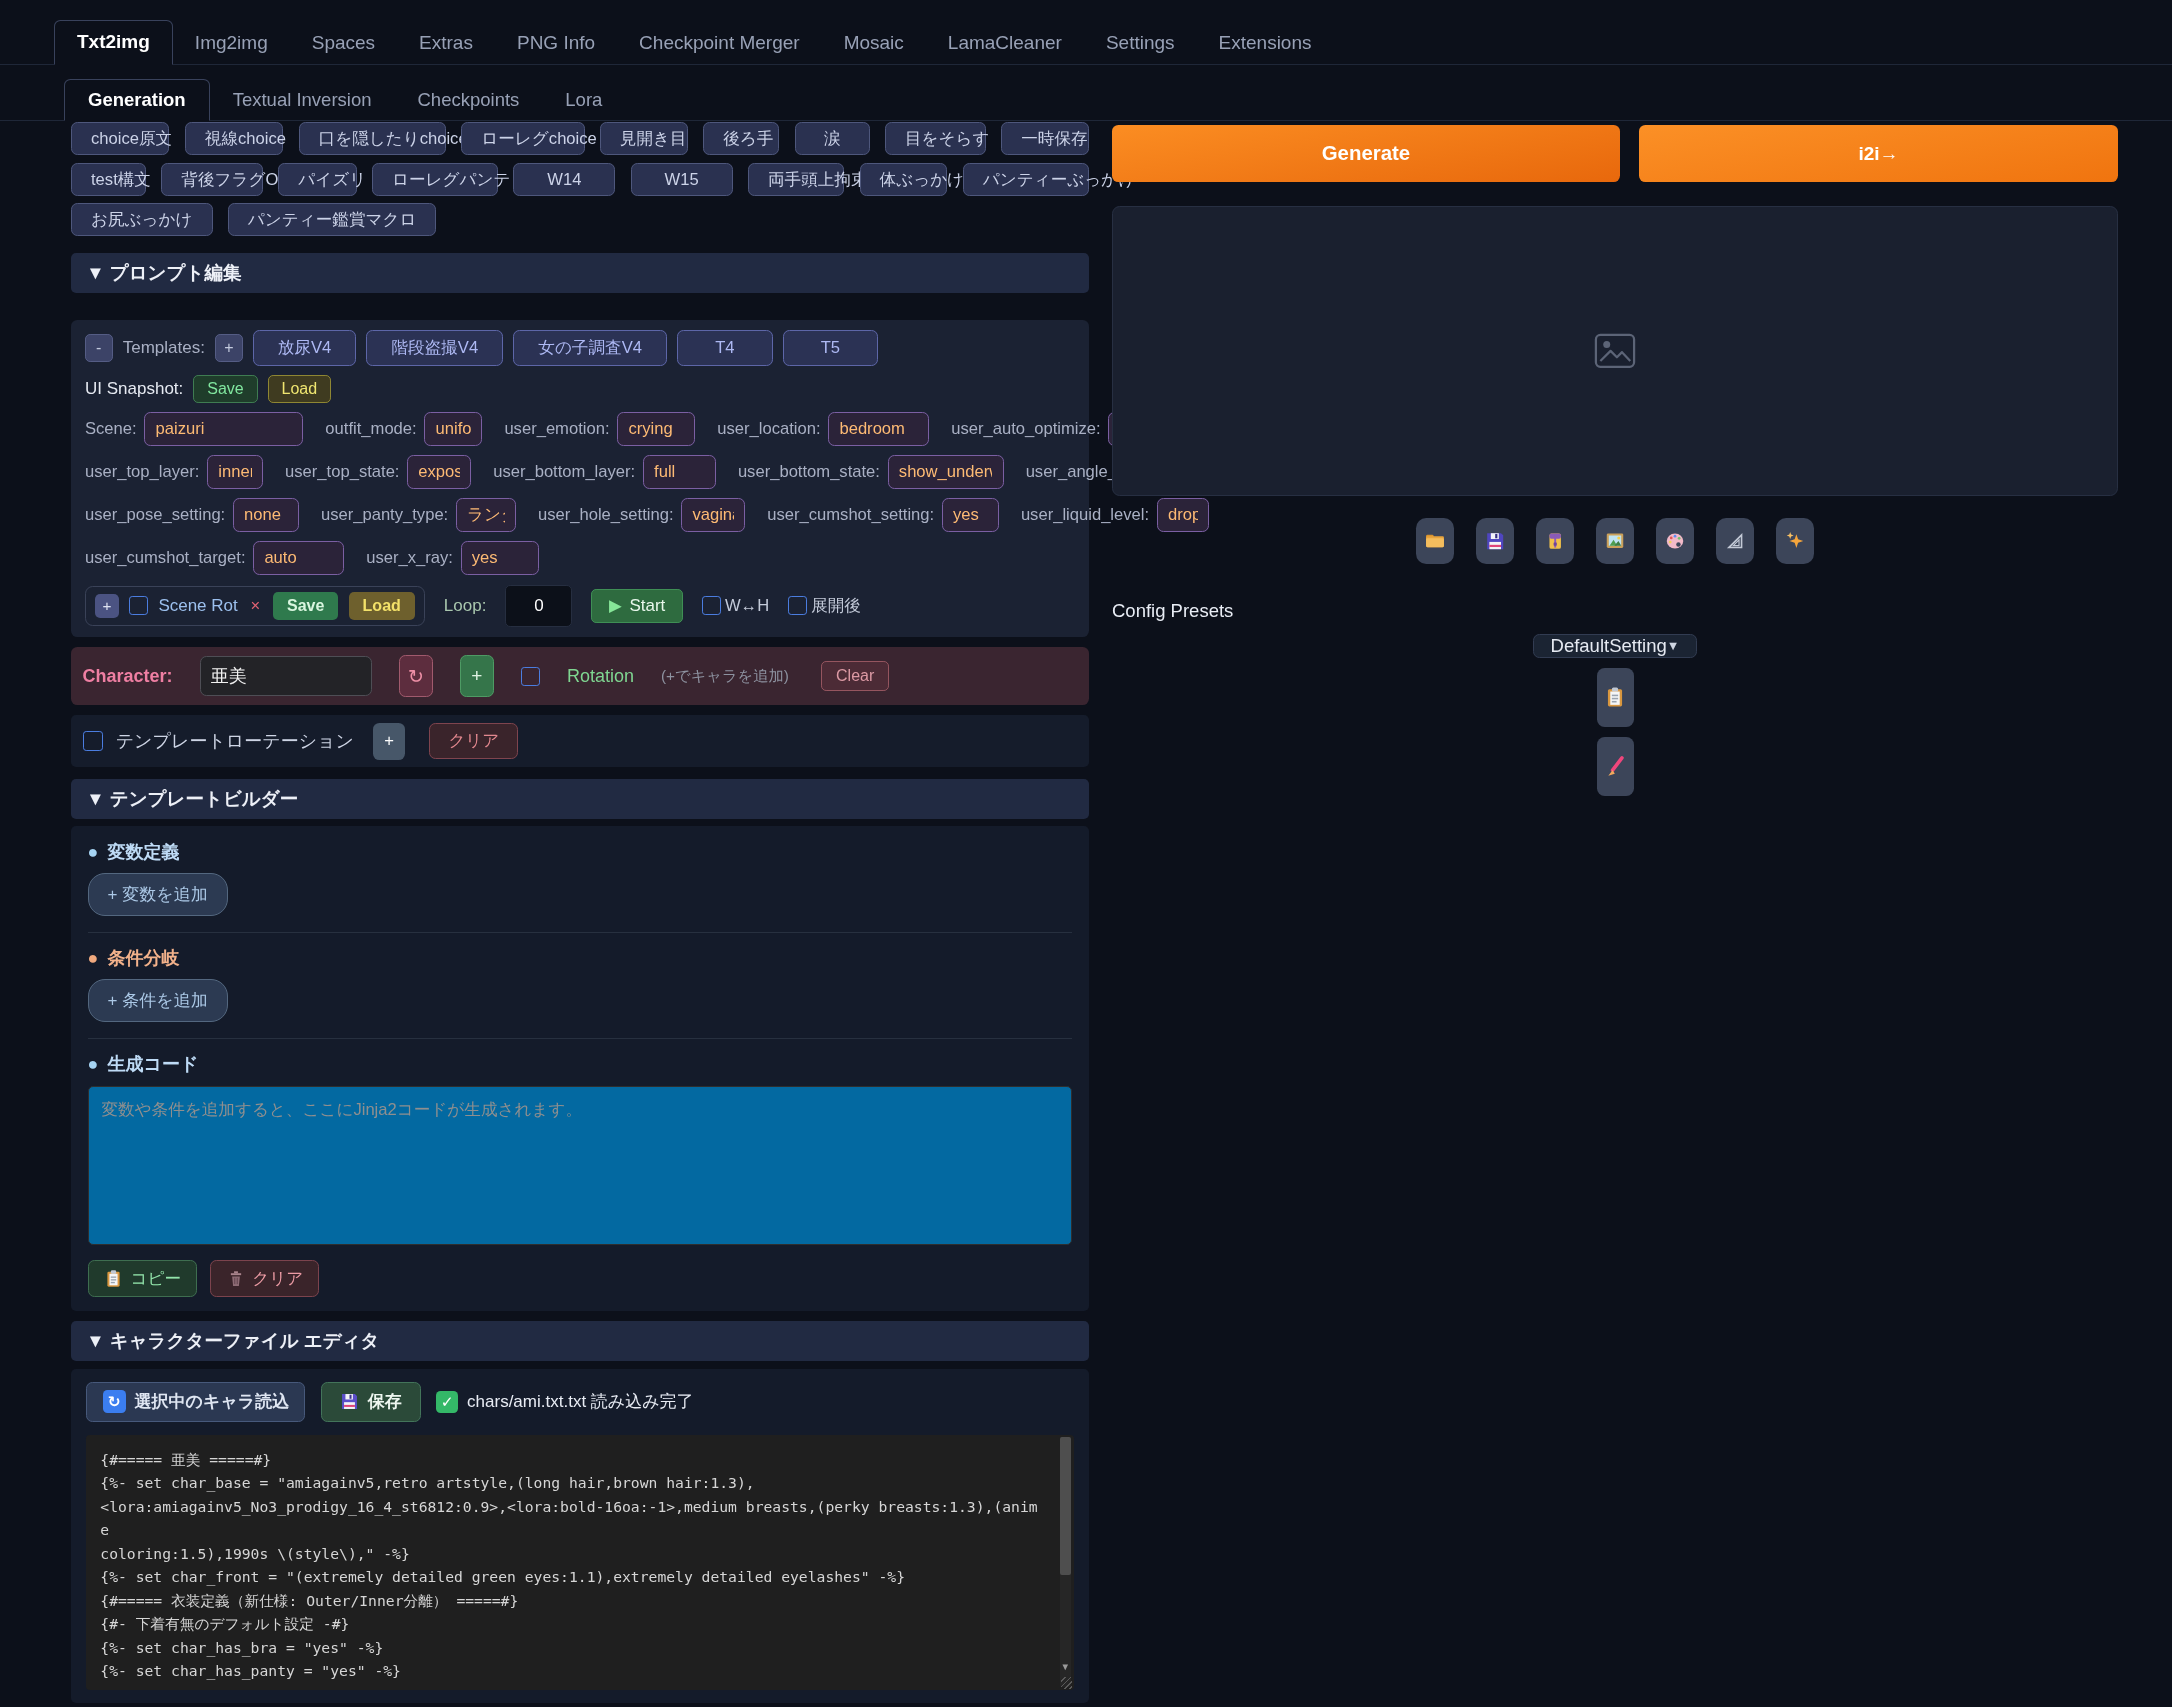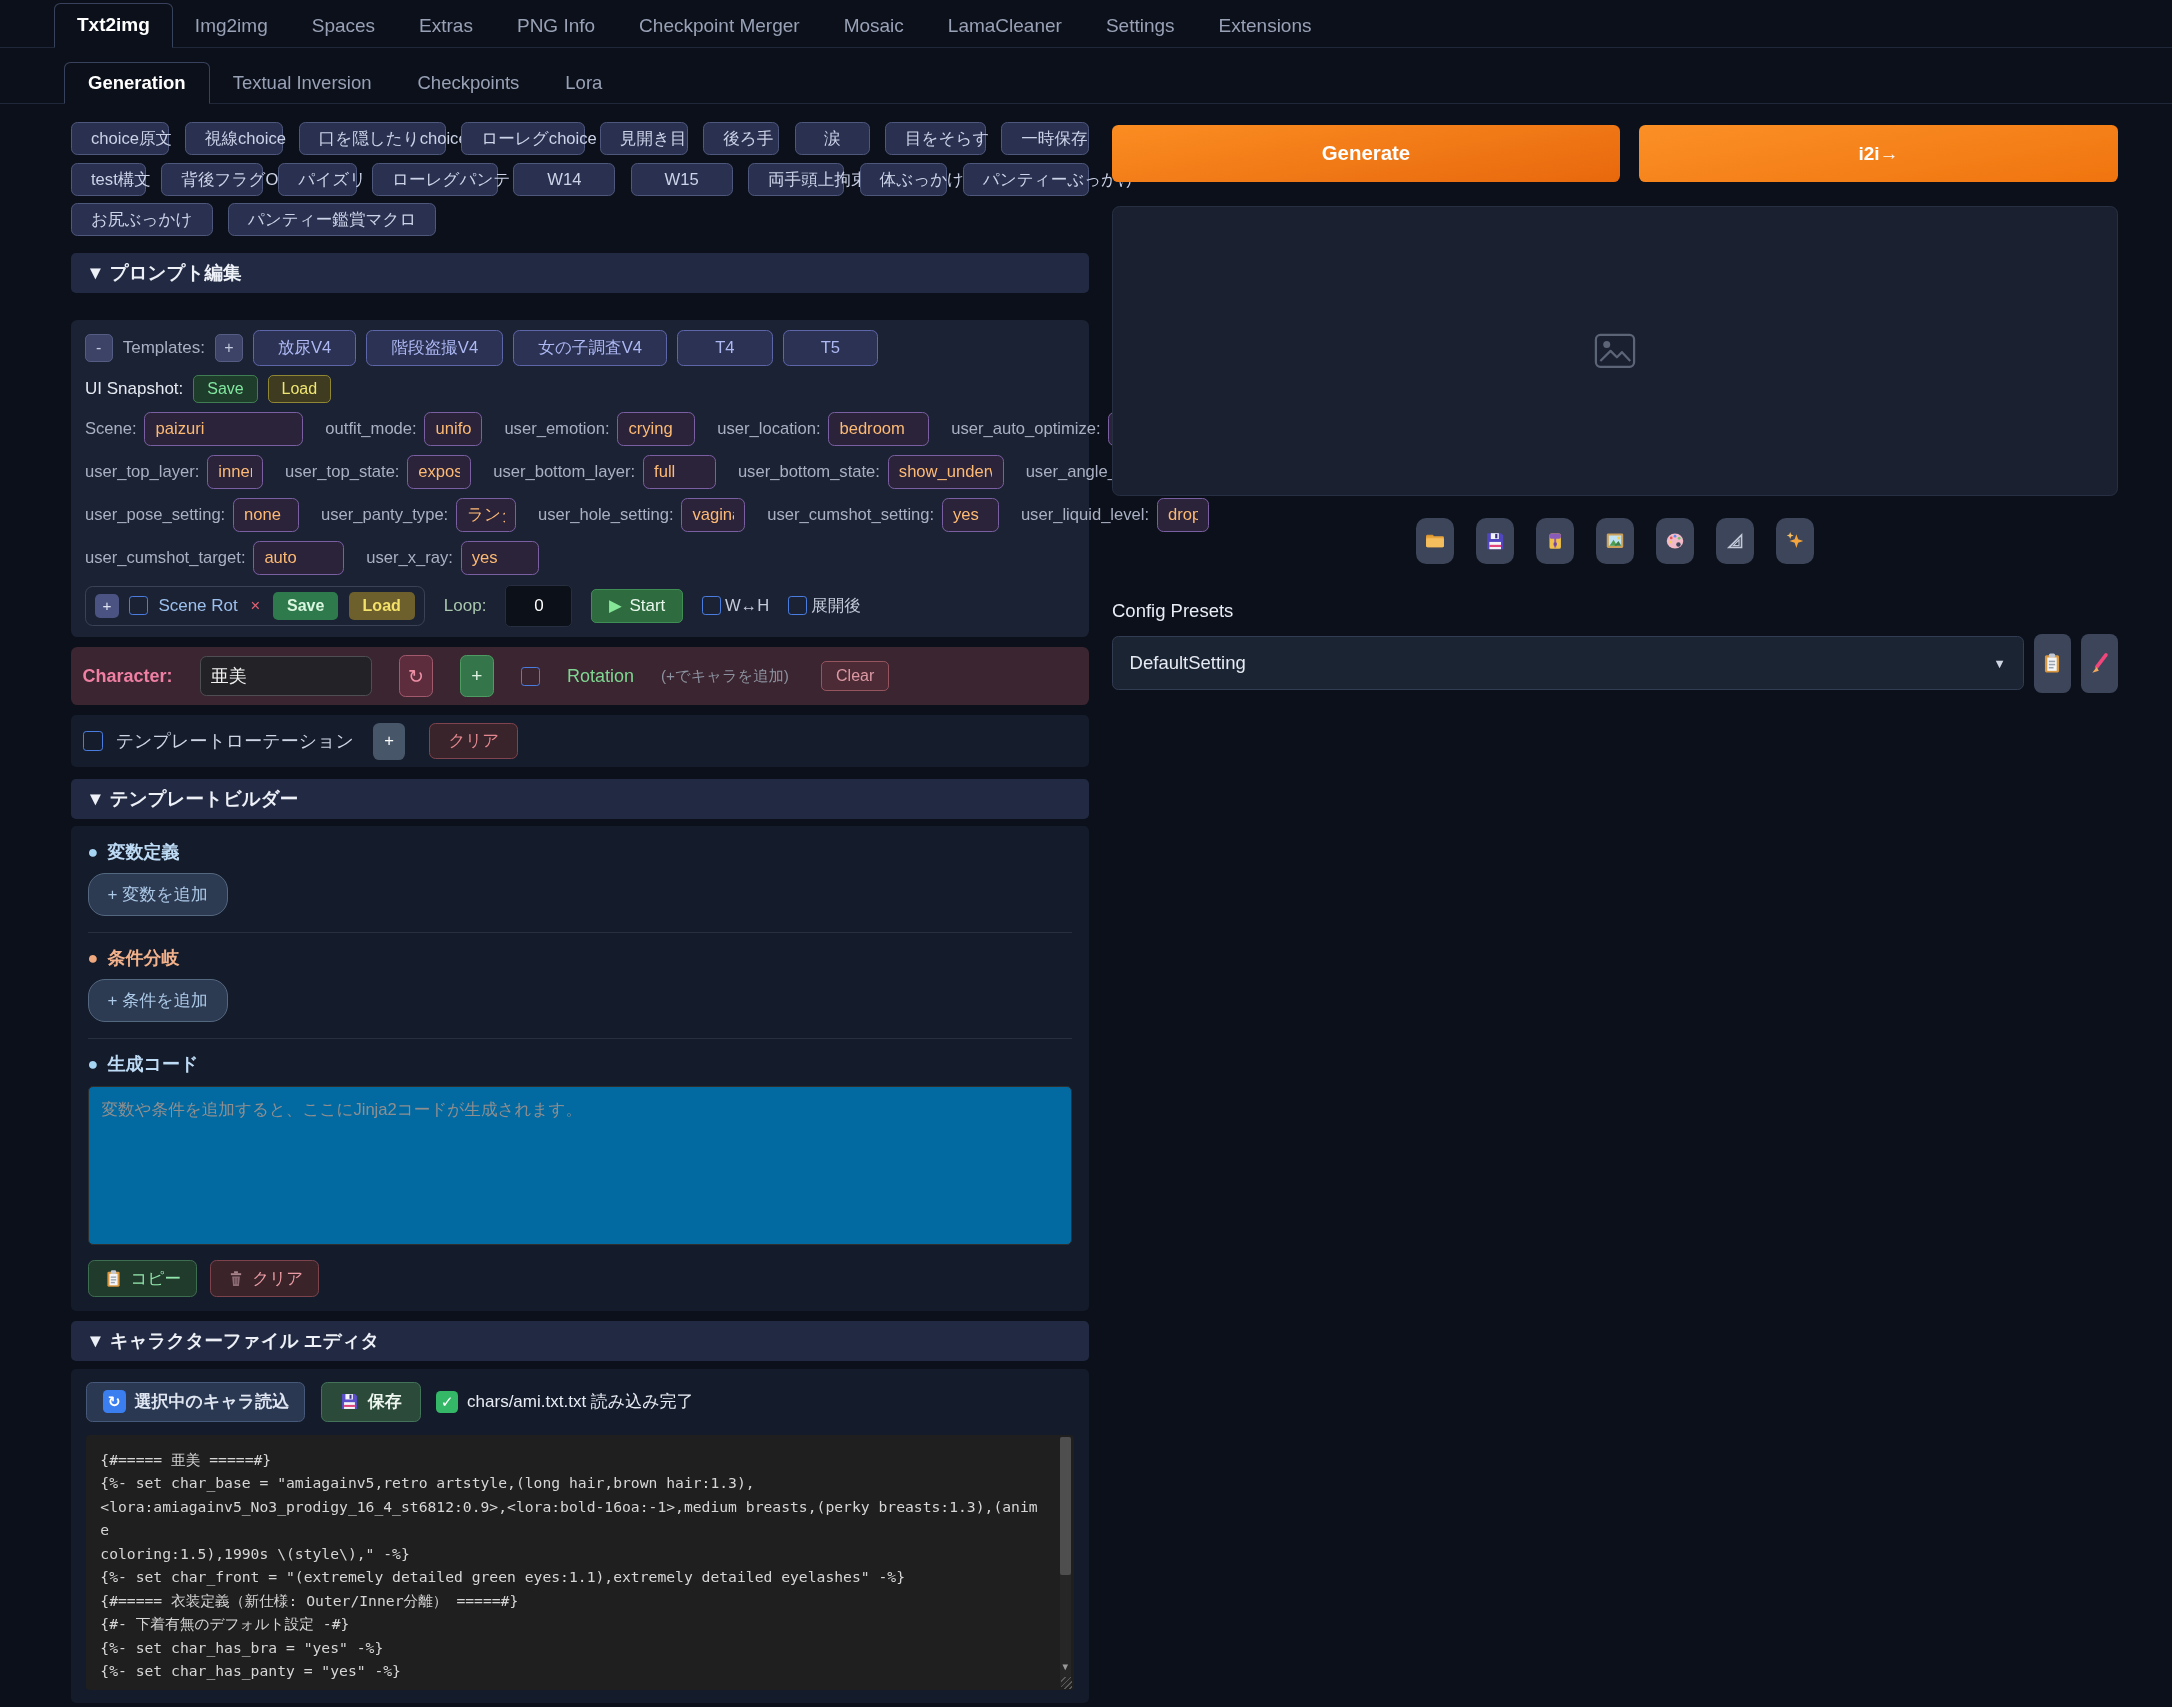--- a/index.html
+++ b/index.html
@@ -3,21 +3,21 @@
 <meta charset="utf-8">
 <style>
   html,body{margin:0;padding:0;}
   body{
     width:2172px;height:1707px;overflow:hidden;position:relative;
     background:#0c101a;color:#dfe3ee;
     font-family:"Liberation Sans","DejaVu Sans",sans-serif;
   }
   input,textarea{font-family:inherit;outline:none;}
   
-  .tabs{display:flex;align-items:flex-end;padding-left:54px;border-bottom:0.6px solid #1f2738;height:48px;box-sizing:border-box;}
+  .tabs{display:flex;align-items:flex-end;padding-left:54px;border-bottom:0.6px solid #1f2738;height:65px;box-sizing:border-box;}
   .tab{padding:10.2px 22px;font-size:19px;color:#98a1b6;white-space:nowrap;}
   .tab.active{color:#ffffff;font-weight:700;border:0.6px solid #39425c;border-bottom:0.6px solid #0c101a;border-radius:6.4px 6.4px 0 0;margin-bottom:-0.6px;background:#0c101a;}
   .subtabs{display:flex;align-items:flex-end;padding-left:64px;border-bottom:0.6px solid #1f2738;height:47px;box-sizing:border-box;margin-top:9px;}
   .subtab{padding:9px 23px;font-size:18.5px;color:#98a1b6;white-space:nowrap;}
   .subtab.active{color:#ffffff;font-weight:700;border:0.6px solid #39425c;border-bottom:0.6px solid #0c101a;border-radius:6.4px 6.4px 0 0;margin-bottom:-0.6px;background:#0c101a;}
   
   .leftcol{position:absolute;left:71px;top:122px;width:1018px;}
   .rightcol{position:absolute;left:1112px;top:125px;width:1006px;}
   
   .tagrow{display:flex;gap:15.3px;margin-bottom:7.7px;}
@@ -99,21 +99,21 @@
   .varrow{position:absolute;bottom:15.3px;right:0;width:11.5px;text-align:center;color:#9a9a9a;font-size:9.6px;}
   .grip{position:absolute;right:1.3px;bottom:1.3px;width:11.5px;height:11.5px;background:repeating-linear-gradient(135deg,transparent 0 2.6px,#5a5a5a 2.6px 3.8px);}
   
   .genrow{display:flex;gap:19px;}
   .genbtn{flex:1.06;height:57px;border-radius:6.4px;background:linear-gradient(170deg,#fb8d22,#e8680c);color:#fff;font-size:20.4px;font-weight:700;display:flex;align-items:center;justify-content:center;}
   .i2ibtn{flex:1;height:57px;border-radius:6.4px;background:linear-gradient(170deg,#fb9026,#f0740f);color:#fff;font-size:19px;font-weight:600;display:flex;align-items:center;justify-content:center;}
   .preview{margin-top:24px;height:288px;background:#1a202f;border:0.6px solid #272f42;border-radius:7.7px;display:flex;align-items:center;justify-content:center;}
   .galrow{margin-top:22px;display:flex;justify-content:center;gap:22px;}
   .galbtn{width:38px;height:46px;background:#3c4559;border-radius:10.2px;display:flex;align-items:center;justify-content:center;}
   .cfglabel{margin-top:36px;color:#e9edf5;font-size:18.5px;}
-  .cfgrow{margin-top:11.5px;display:flex;align-items:center;gap:10.2px;}
+  .cfgrow{margin-top:11.5px;display:flex;align-items:center;gap:10.2px;flex-direction:column;}
   .dropdown{flex:1;height:52px;background:#1b2433;border:0.6px solid #323c52;border-radius:6.4px;display:flex;align-items:center;padding:0 16.6px;color:#e6eaf2;font-size:18.5px;}
   .ddcaret{margin-left:auto;color:#cfd5e2;font-size:12.8px;}
   .cfgbtn{width:37px;height:59px;background:#3c4559;border-radius:7.7px;display:flex;align-items:center;justify-content:center;flex:none;}
 </style>
 </head>
 <body>
 
 <div class="tabs">
   <div class="tab active">Txt2img</div>
   <div class="tab">Img2img</div>

